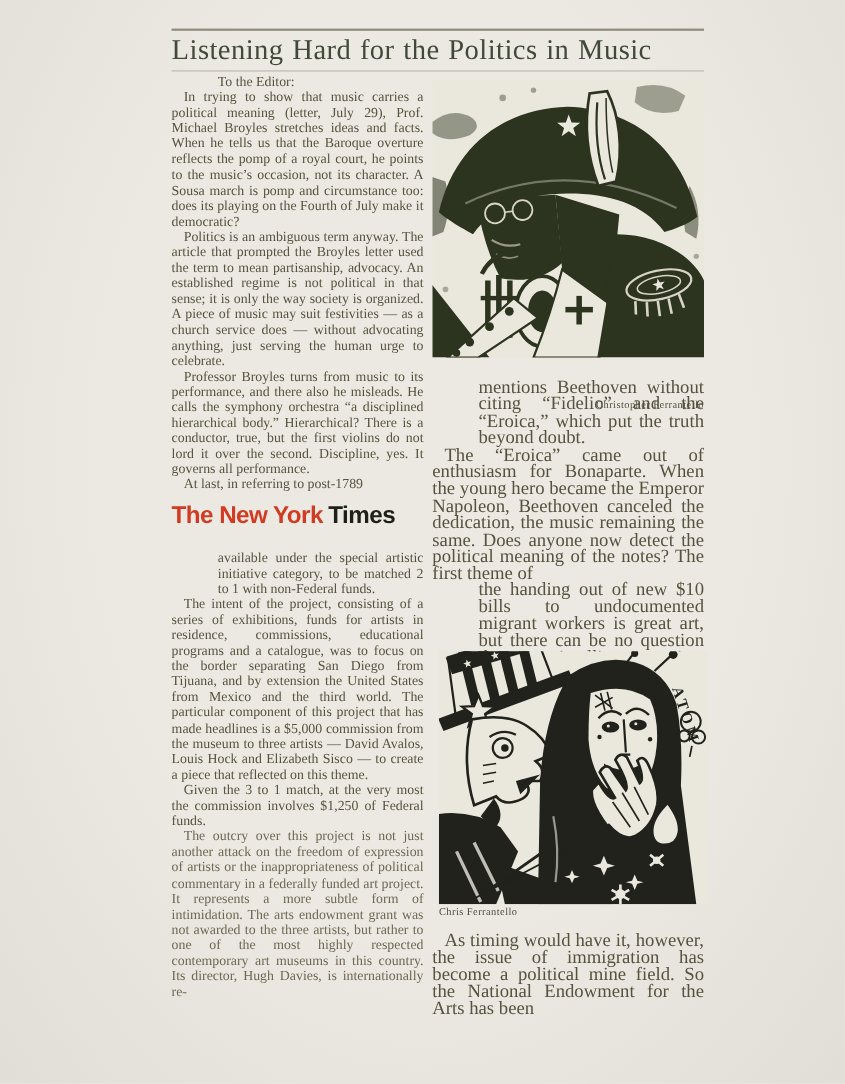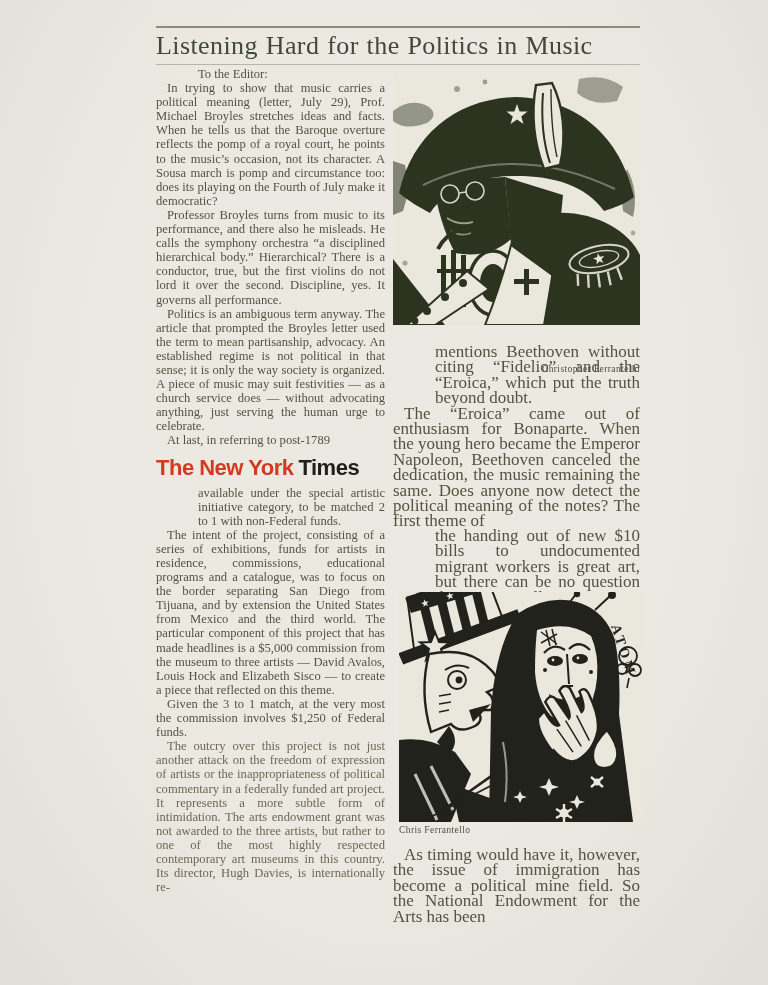--- a/index.html
+++ b/index.html
@@ -18,21 +18,21 @@
   }
   .rule-bot{position:absolute;left:156px;top:64px;width:484px;height:1px;background:#b9b6a8;}
   .col-left{
     position:absolute;left:156px;top:67px;width:229px;
     font-size:12.6px;line-height:14.1px;text-align:justify;
   }
   .col-left p,.col-right p{margin:0;text-indent:11px;}
   p.ni{text-indent:0;margin-left:42px;}
   p.fade{color:#6e6753;}
   .nyt{
-    margin:7px 0 5px 0;
+    margin:7px 0 19px 0;
     font-family:"Liberation Sans", sans-serif;font-weight:bold;
     font-size:22px;letter-spacing:-0.5px;line-height:26px;white-space:nowrap;
   }
   .nyt .p1{color:#d23a22;margin-right:5px;}
   .nyt .p2{color:#20201b;}
   .col-right{
     position:absolute;left:393px;width:247px;
     font-size:17px;line-height:15.4px;text-align:justify;
   }
   #rtext1{top:344px;}
@@ -50,22 +50,22 @@
 
 <div class="page">
 
   <div class="rule-top"></div>
   <h1 class="headline">Listening Hard for the Politics in Music</h1>
   <div class="rule-bot"></div>
 
   <div class="col-left">
     <p class="ni">To the Editor:</p>
     <p>In trying to show that music carries a political meaning (letter, July 29), Prof. Michael Broyles stretches ideas and facts. When he tells us that the Baroque overture reflects the pomp of a royal court, he points to the music’s occasion, not its character. A Sousa march is pomp and circumstance too: does its playing on the Fourth of July make it democratic?</p>
+    <p>Politics is an ambiguous term anyway. The article that prompted the Broyles letter used the term to mean partisanship, advocacy. An established regime is not political in that sense; it is only the way society is organized. A piece of music may suit festivities — as a church service does — without advocating anything, just serving the human urge to celebrate.</p>
     <p>Professor Broyles turns from music to its performance, and there also he misleads. He calls the symphony orchestra “a disciplined hierarchical body.” Hierarchical? There is a conductor, true, but the first violins do not lord it over the second. Discipline, yes. It governs all performance.</p>
-    <p>Politics is an ambiguous term anyway. The article that prompted the Broyles letter used the term to mean partisanship, advocacy. An established regime is not political in that sense; it is only the way society is organized. A piece of music may suit festivities — as a church service does — without advocating anything, just serving the human urge to celebrate.</p>
     <p>At last, in referring to post-1789</p>
 
     <div class="nyt">
       <span class="p1" style="color: rgb(210, 58, 34);">The New York</span><span class="p2" style="color: rgb(32, 32, 27);">Times</span>
     </div>
 
     <p class="ni">available under the special artistic initiative category, to be matched 2 to 1 with non-Federal funds.</p>
     <p>The intent of the project, consisting of a series of exhibitions, funds for artists in residence, commissions, educational programs and a catalogue, was to focus on the border separating San Diego from Tijuana, and by extension the United States from Mexico and the third world. The particular component of this project that has made headlines is a $5,000 commission from the museum to three artists — David Avalos, Louis Hock and Elizabeth Sisco — to create a piece that reflected on this theme.</p>
     <p>Given the 3 to 1 match, at the very most the commission involves $1,250 of Federal funds.</p>
     <p class="fade">The outcry over this project is not just another attack on the freedom of expression of artists or the inappropriateness of political commentary in a federally funded art project. It represents a more subtle form of intimidation. The arts endowment grant was not awarded to the three artists, but rather to one of the most highly respected contemporary art museums in this country. Its director, Hugh Davies, is internationally re-</p>

